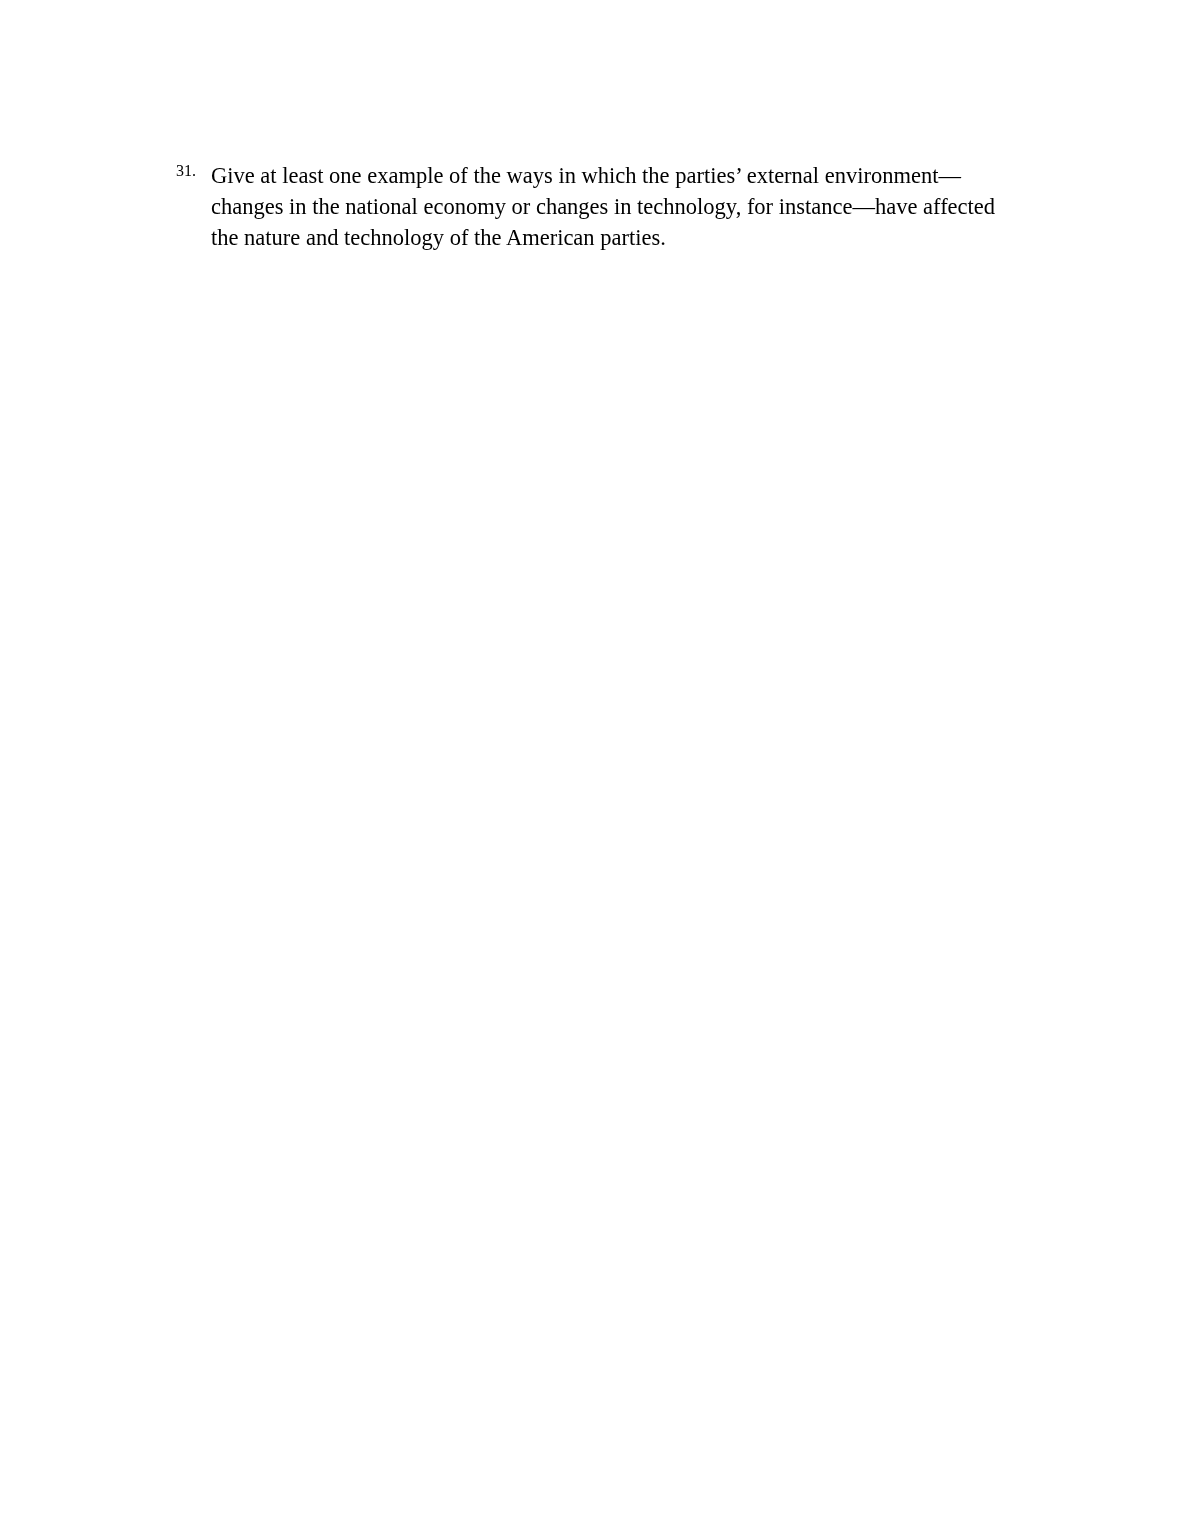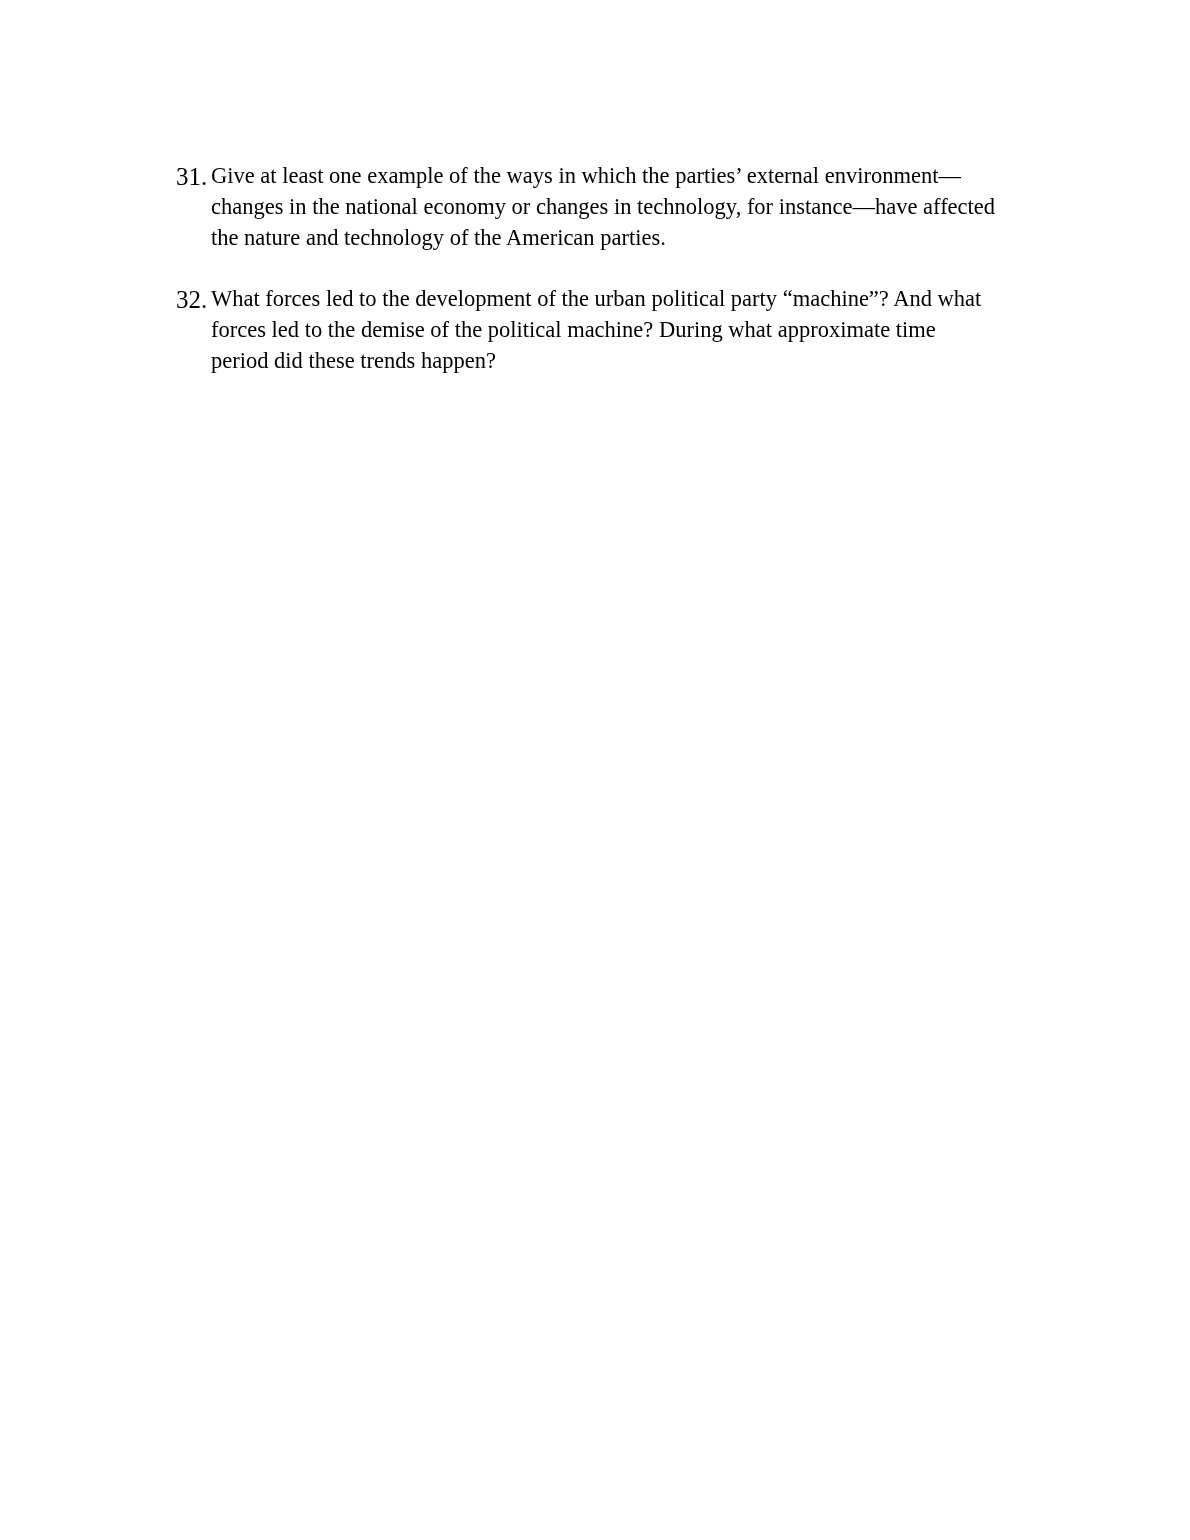--- a/index.html
+++ b/index.html
@@ -44,36 +44,32 @@
   }
   ol.question-list li.question-item:last-child {
     margin-bottom: 0;
   }
   .q-number {
     position: absolute;
     left: 0;
     top: 0;
     width: 30px;
     text-align: left;
-    font-size: 25px;
+    font-size: 16px;
     line-height: 1.38;
   }
   .q-text {
     display: block;
   }
 </style>
 </head>
 <body>
 
 <div class="page">
   <div class="content">
     <ol class="question-list">
       <li class="question-item">
         <span class="q-number">31.</span>
         <span class="q-text">Give at least one example of the ways in which the parties’ external environment—changes in the national economy or changes in technology, for instance—have affected the nature and technology of the American parties.</span>
       </li>
-      <li class="question-item">
-        <span class="q-number">32.</span>
-        <span class="q-text">What forces led to the development of the urban political party “machine”? And what forces led to the demise of the political machine? During what approximate time period did these trends happen?</span>
-      </li>
     </ol>
   </div>
 </div>
 
 </body></html>

